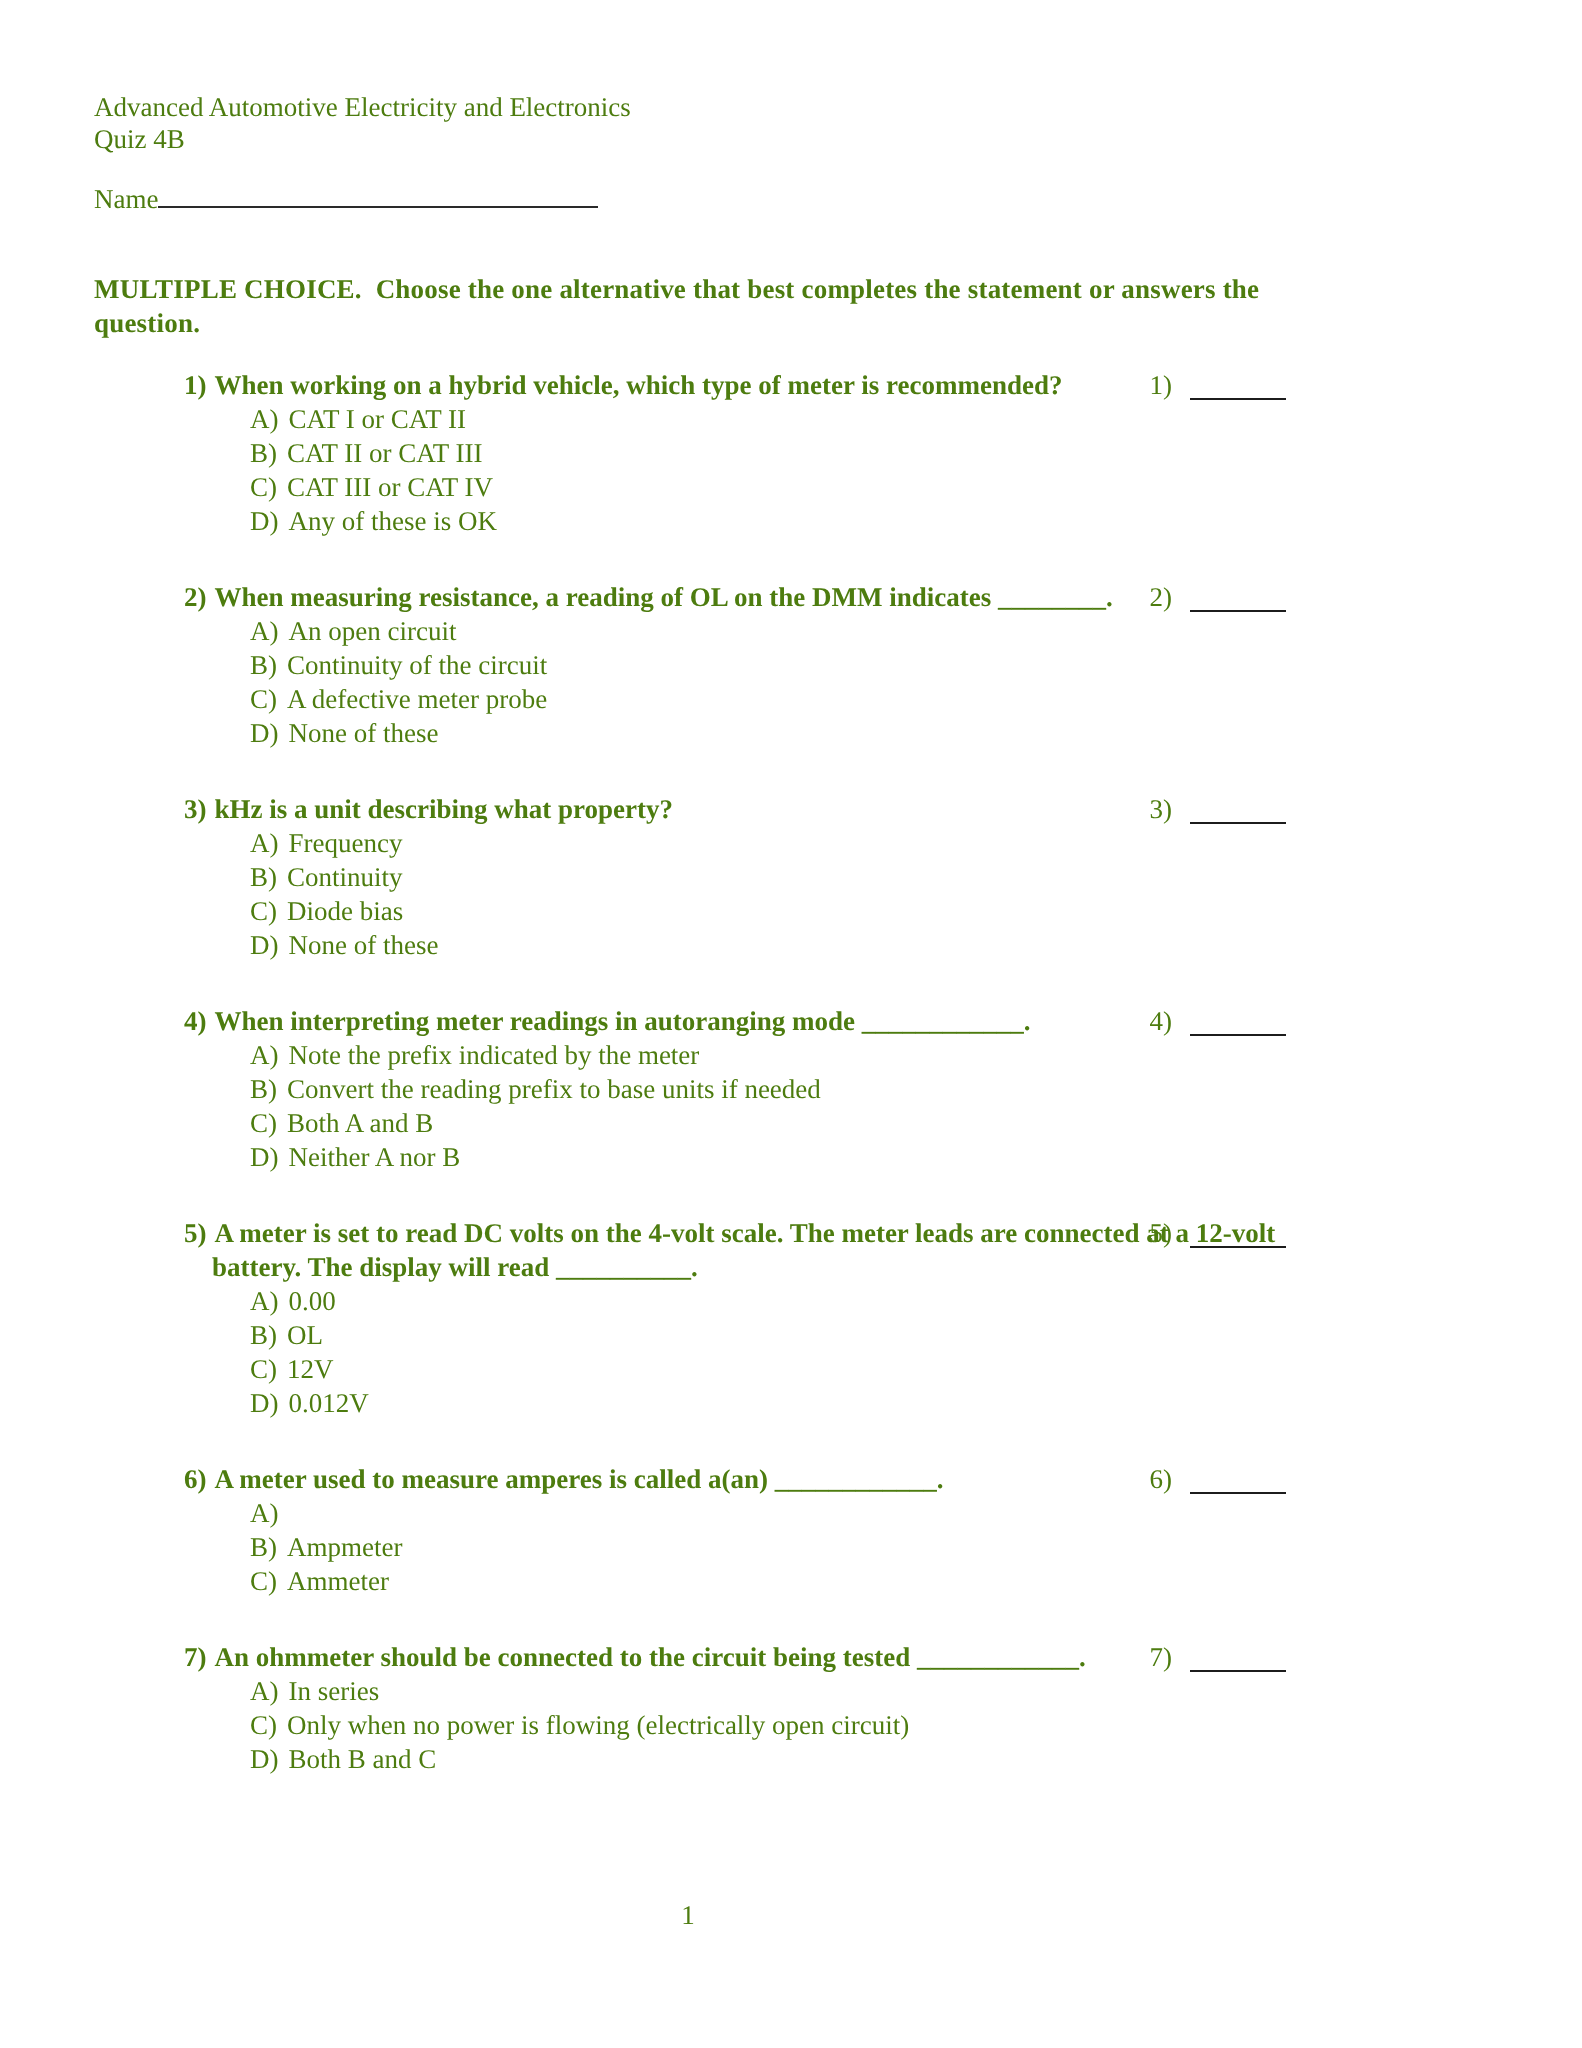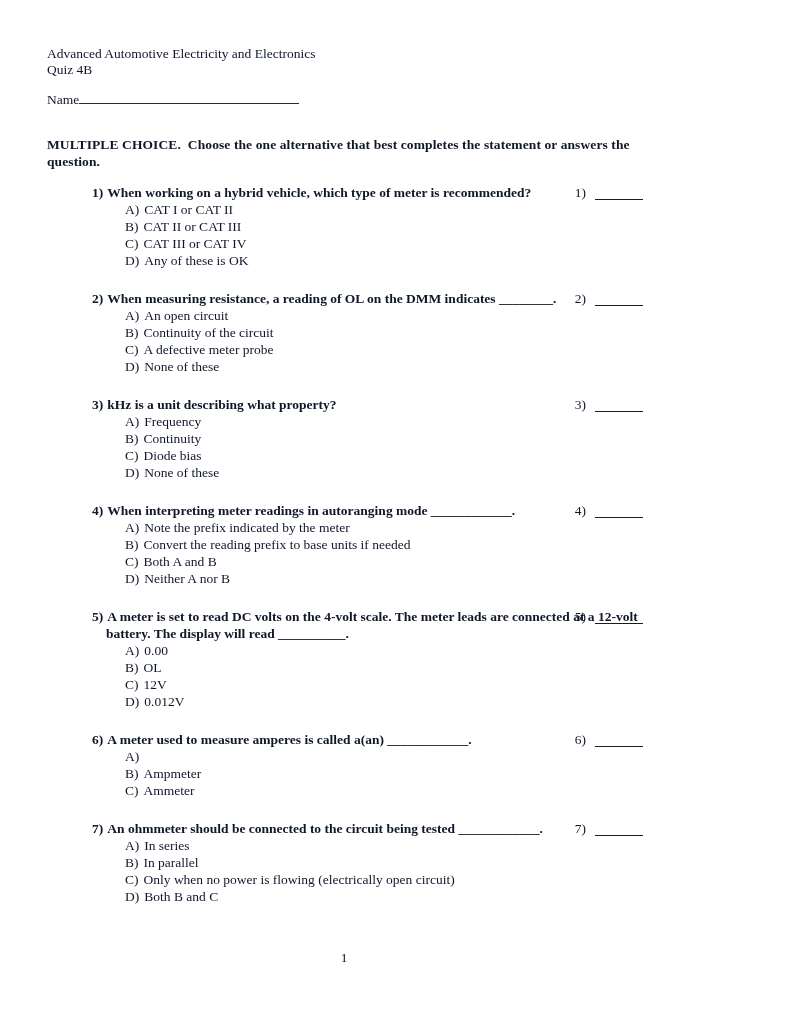--- a/index.html
+++ b/index.html
@@ -4,21 +4,21 @@
 <style>
   html, body { margin: 0; padding: 0; background: #ffffff; }
   .page {
     position: relative;
     width: 688px;
     height: 1024px;
     background: #ffffff;
     font-family: "Liberation Serif", "DejaVu Serif", serif;
     font-size: 13.5px;
     line-height: 17px;
-    color: #0f172a;
+    color: #4d7c0f;
     overflow: hidden;
   }
   .content { padding: 46px 45px 0 47px; }
 
   .hdr-line { line-height: 16px; }
 
   .name-row { margin-top: 12px; }
   .name-line {
     display: inline-block;
     width: 220px;
@@ -195,21 +195,20 @@
     <div class="q-line">
       <span class="q-text">
         <span class="q-num">7)</span><span class="q-body">An ohmmeter should be connected to the circuit being tested ____________.</span>
       </span>
       <span class="q-answer">
         <span class="a-num">7)</span><span class="a-line"></span>
       </span>
     </div>
     <ul class="choices">
             <li class="choice"><span class="c-label">A)</span><span class="c-text">In series</span></li>
-            <li class="choice"><span class="c-label">B)</span><span class="c-text">In parallel</span></li>
             <li class="choice"><span class="c-label">C)</span><span class="c-text">Only when no power is flowing (electrically open circuit)</span></li>
             <li class="choice"><span class="c-label">D)</span><span class="c-text">Both B and C</span></li>
           </ul>
   </section>
 </main>
   </div>
 
   <div class="page-number">1</div>
 </div>
 

